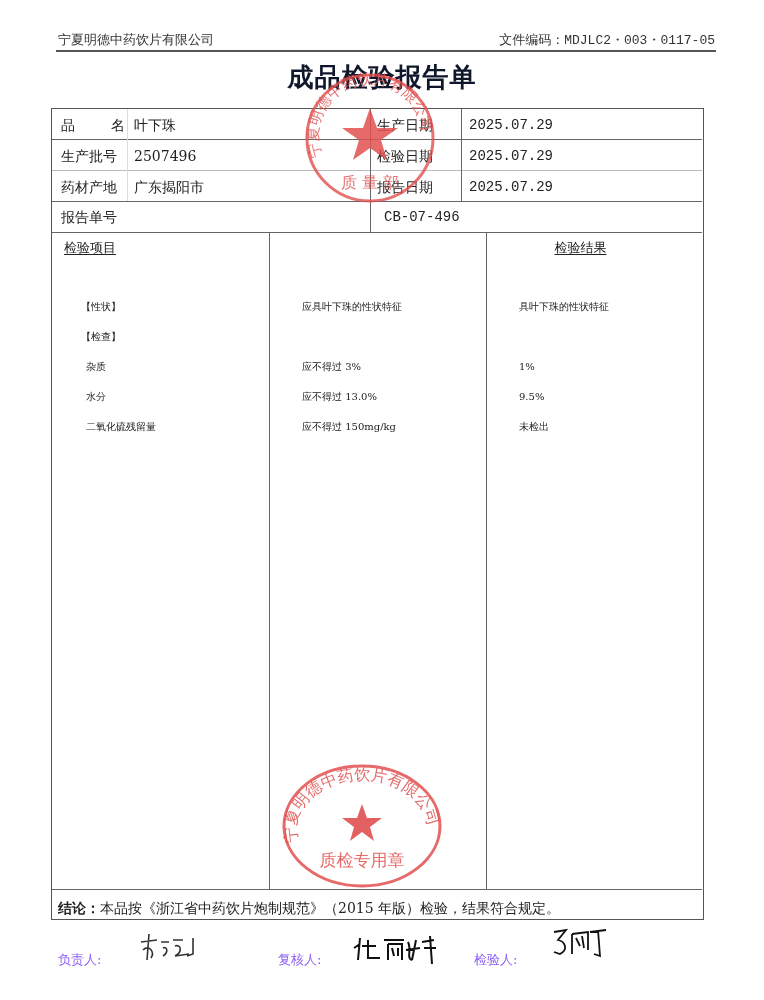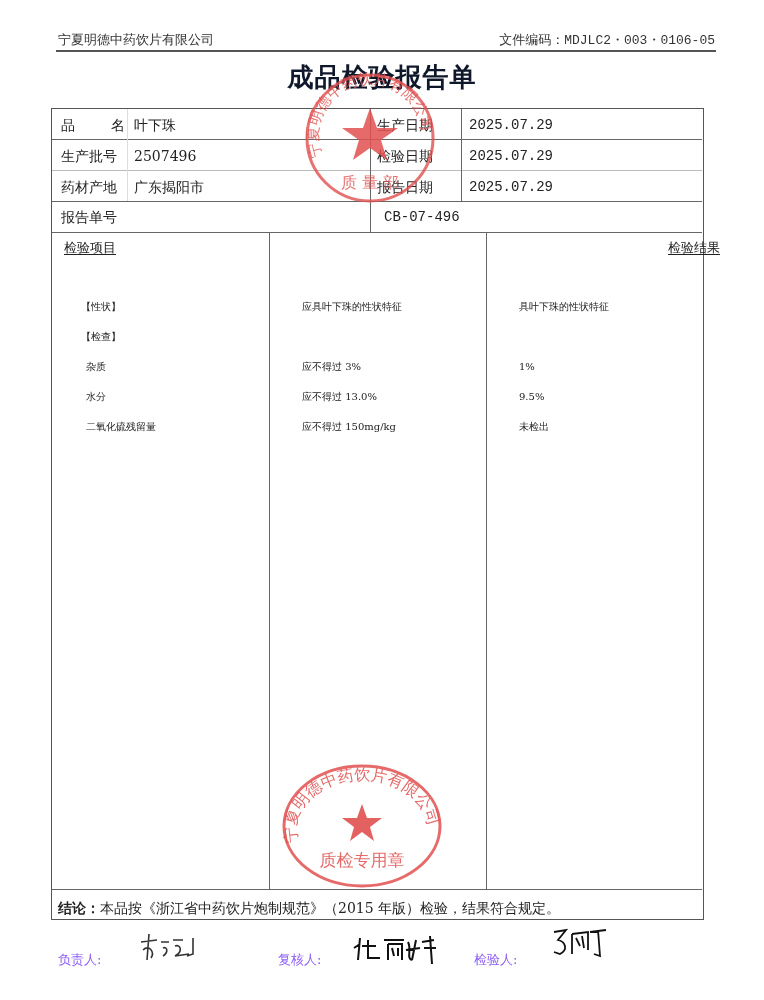--- a/index.html
+++ b/index.html
@@ -25,21 +25,21 @@
   .body-text { font-size:10px;margin-left:26px; }
   .conclusion { left:58px; top:900px; font-size:14px; }
   .conclusion b { font-family:"DejaVu Sans",sans-serif; }
   .sig-label { font-size:13px; top:951px; color:#8b5cf6; }
   .stamp { position:absolute; pointer-events:none; }
 </style>
 </head>
 <body>
 
 <div class="abs hdr-left">宁夏明德中药饮片有限公司</div>
-<div class="abs hdr-right"><span class="lbl">文件编码：</span><span>MDJLC2・003・0106-05</span></div>
+<div class="abs hdr-right"><span class="lbl">文件编码：</span><span>MDJLC2・003・0117-05</span></div>
 <div class="abs hdr-rule"></div>
 <div class="abs title">成品检验报告单</div>
 
 <div class="abs tbl">
 
   <div class="hline" style="left:0;width:650px;top:30px;"></div>
   <div class="hline light" style="left:0;width:650px;top:61px;"></div>
   <div class="hline" style="left:0;width:650px;top:92px;"></div>
   <div class="hline" style="left:0;width:650px;top:123px;"></div>
   <div class="hline" style="left:0;width:650px;top:780px;"></div>
@@ -66,21 +66,21 @@
 
   <div class="cell" style="left:9px;top:70px;">药材产地</div>
   <div class="cell" style="left:82px;top:70px;">广东揭阳市</div>
   <div class="cell" style="left:325px;top:70px;">报告日期</div>
   <div class="cell mono" style="left:417px;top:70px;">2025.07.29</div>
 
   <div class="cell" style="left:9px;top:100px;">报告单号</div>
   <div class="cell mono" style="left:332px;top:100px;">CB-07-496</div>
 
   <div class="cell colhead" style="left:12px;top:131px;">检验项目</div>
-  <div class="cell colhead" style="left:434px;width:189px;text-align:right;top:131px;padding-left:45px;">检验结果</div>
+  <div class="cell colhead" style="left:434px;width:189px;text-align:center;top:131px;">检验结果</div>
 
   <div class="cell body-text" style="left:3px;top:190px;">【性状】</div>
   <div class="cell body-text" style="left:224px;top:190px;">应具叶下珠的性状特征</div>
   <div class="cell body-text" style="left:441px;top:190px;">具叶下珠的性状特征</div>
 
   <div class="cell body-text" style="left:3px;top:220px;">【检查】</div>
 
   <div class="cell body-text" style="left:8px;top:250px;">杂质</div>
   <div class="cell body-text" style="left:224px;top:250px;">应不得过 3%</div>
   <div class="cell body-text" style="left:441px;top:250px;">1%</div>

